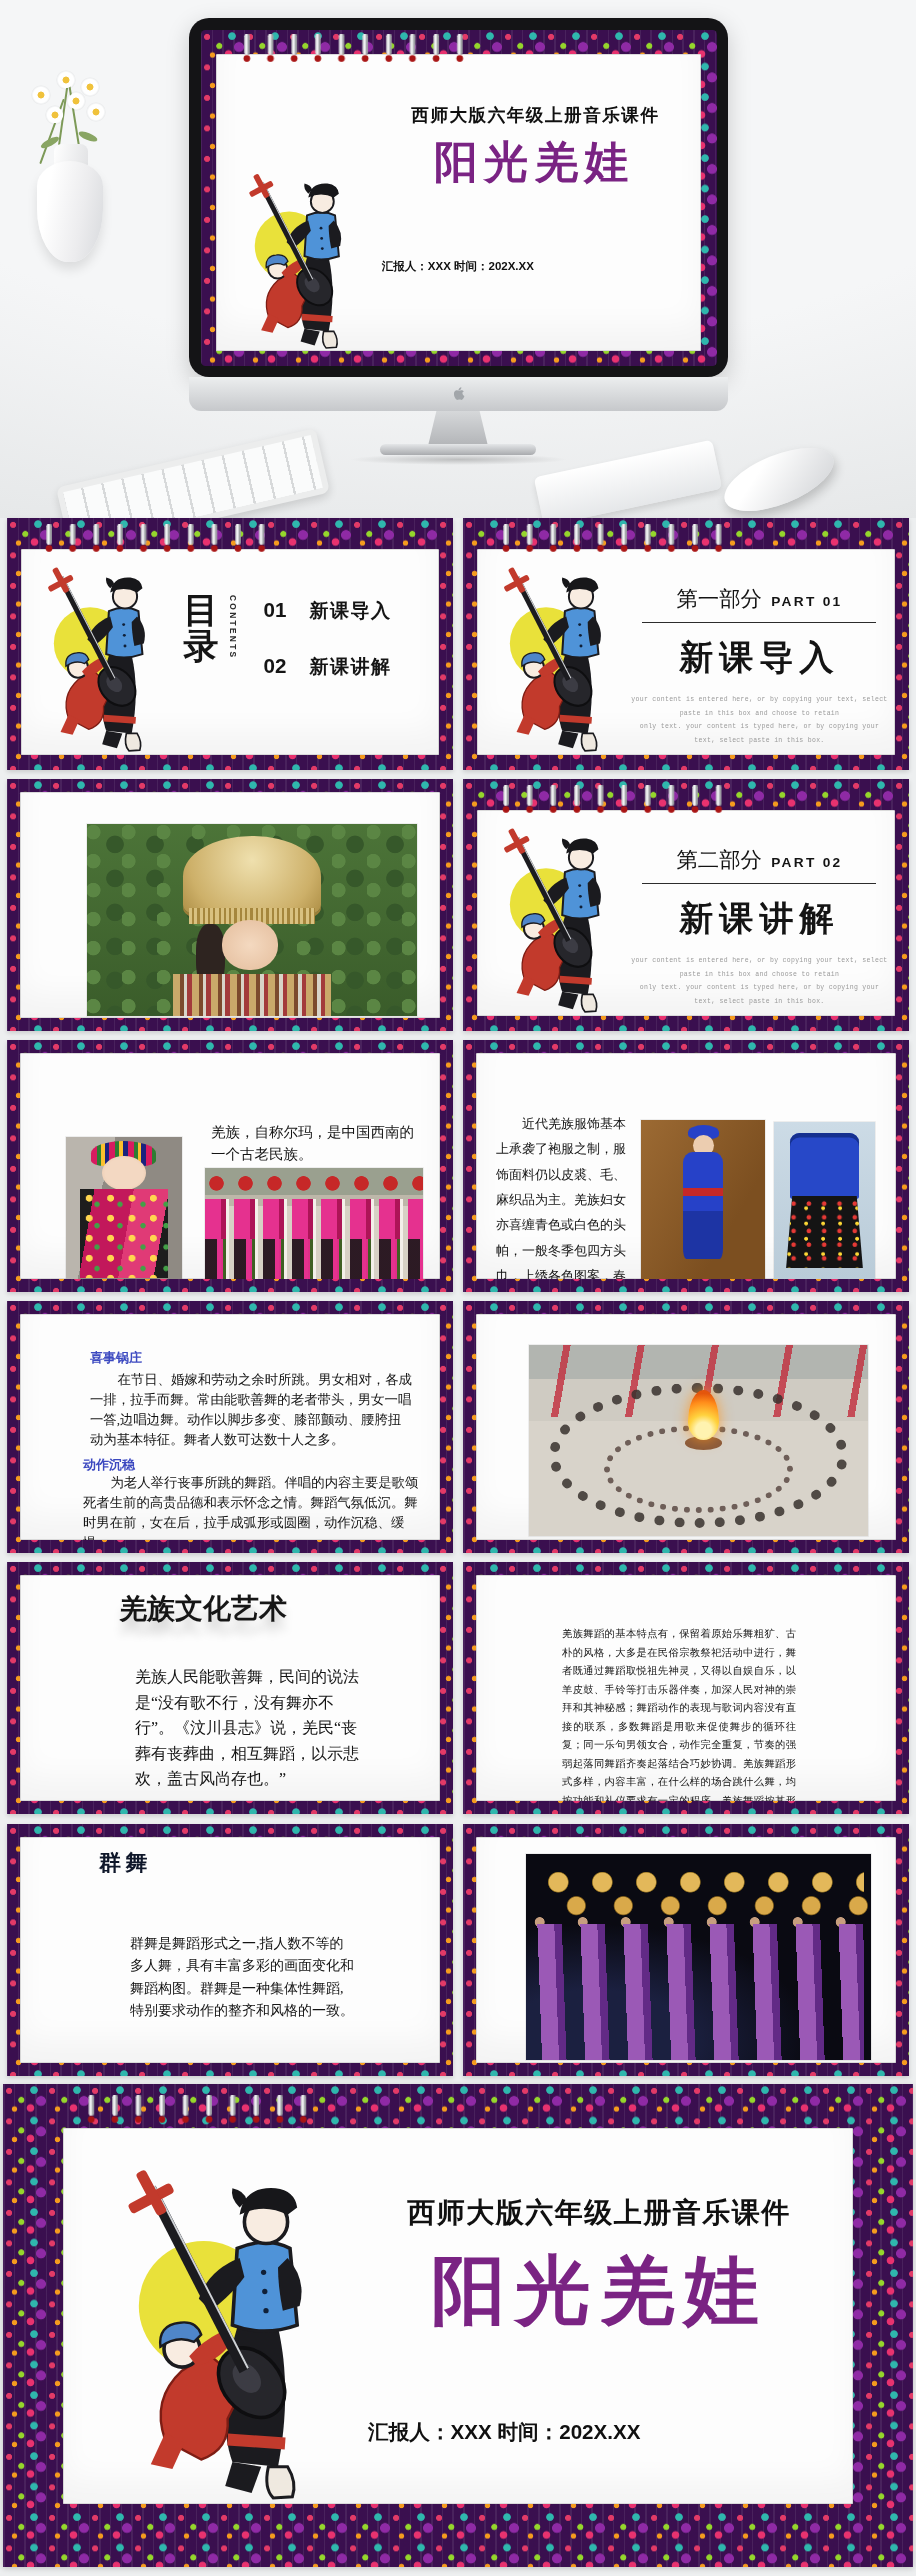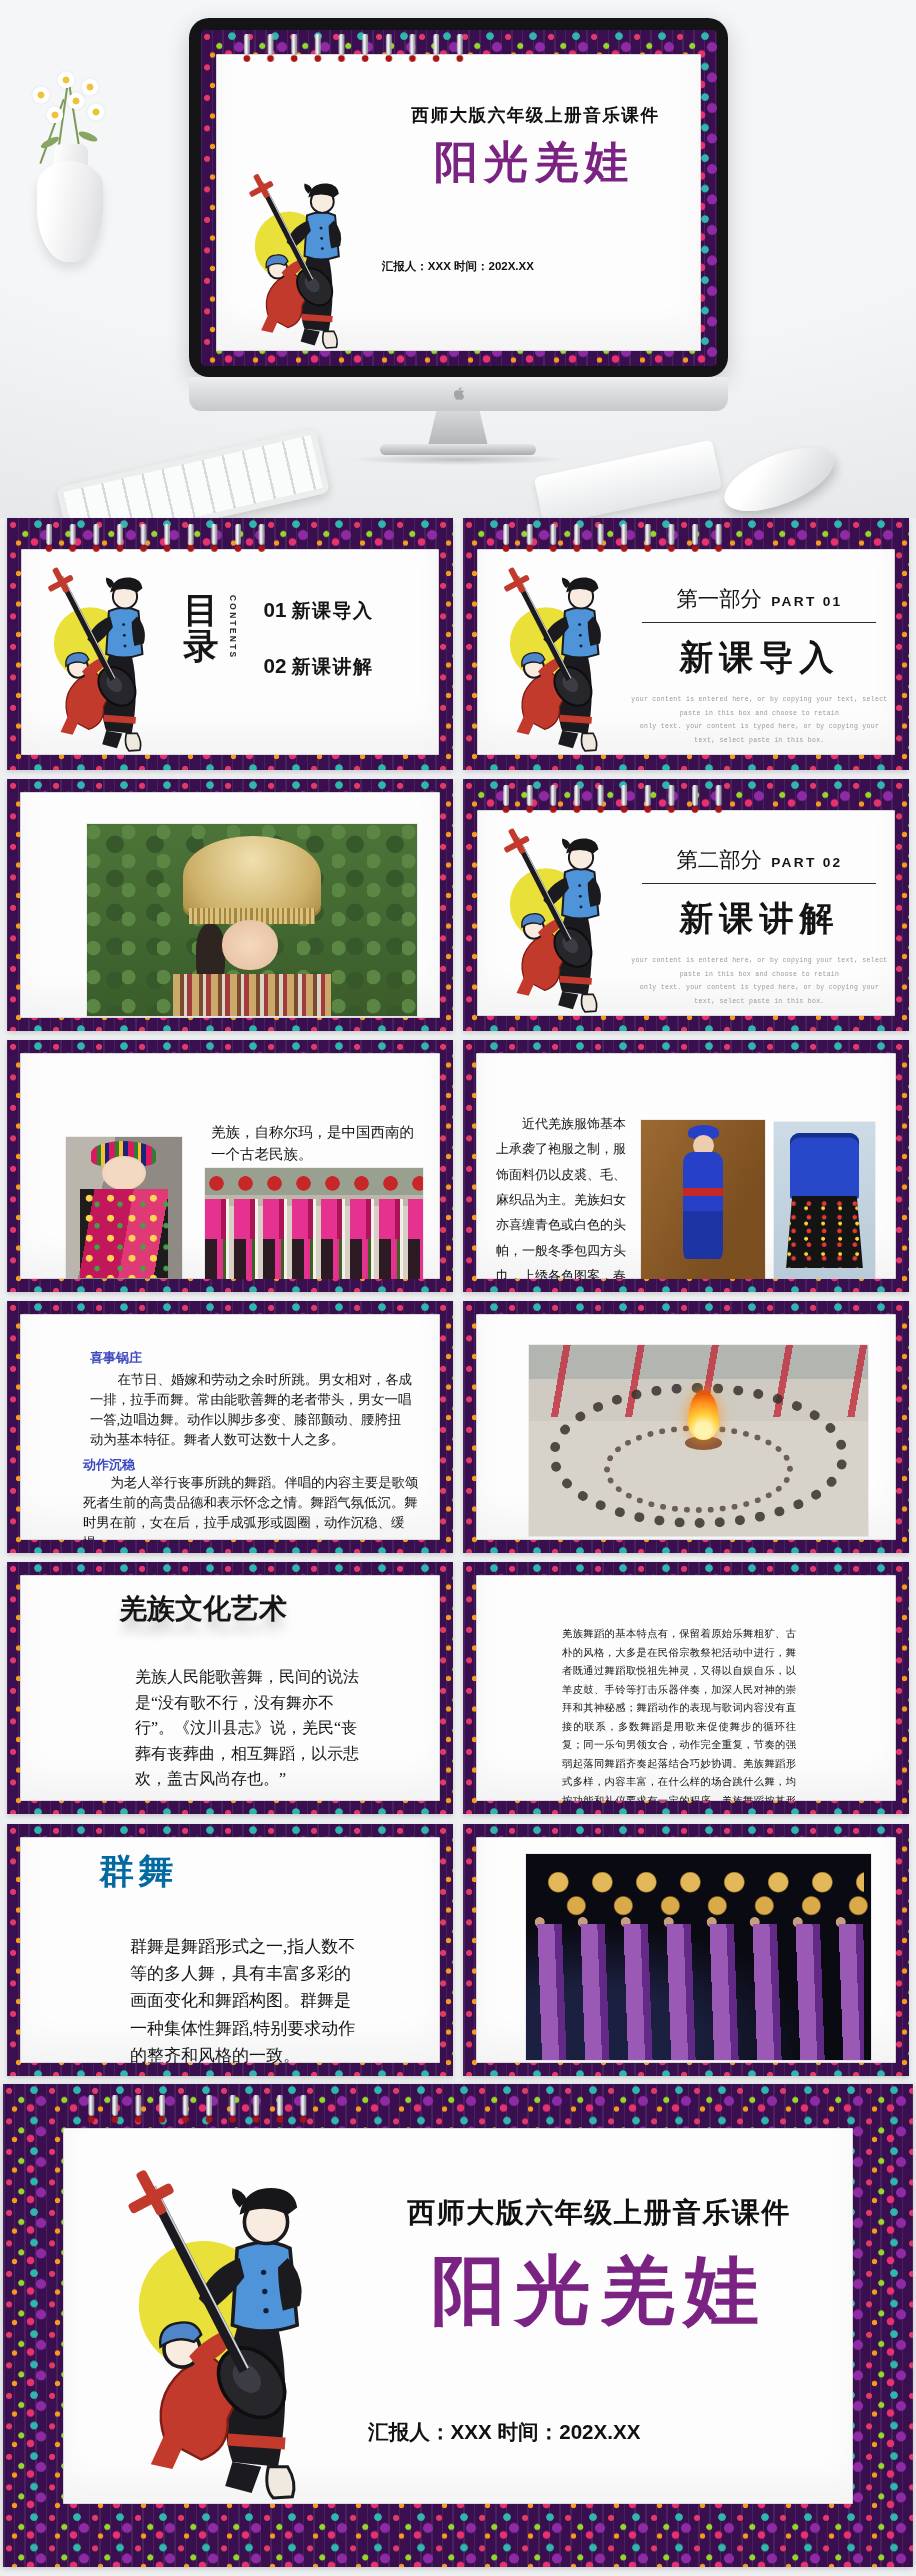--- a/index.html
+++ b/index.html
@@ -84,21 +84,21 @@
   
   .bigslide .course-label{left:305px;right:23px;top:66px;font-size:28px;}
   .bigslide .main-title{left:298px;right:15.3px;top:113px;font-size:75px;letter-spacing:9.2px;}
   .bigslide .byline{left:305px;right:23px;top:290px;font-size:20.6px;}
   .bigslide .lute{left:35px;bottom:-6.1px;width:252px;height:365px;}
   
   .toc-wrap{position:absolute;left:163px;top:43px;display:flex;}
   .toc-title{font-size:35px;line-height:1.04;font-weight:900;color:#151515;}
   .toc-sub{writing-mode:vertical-lr;font-size:8.4px;letter-spacing:2.3px;color:#2a2a2a;margin-left:9.2px;margin-top:3.8px;font-weight:700;}
   .toc-items{position:absolute;left:243px;top:49px;}
-  .toc-item{display:flex;align-items:baseline;gap:5px;margin-bottom:30.5px;}
+  .toc-item{display:flex;align-items:baseline;gap:23px;margin-bottom:30.5px;}
   .toc-num{font-size:20.6px;font-weight:900;color:#151515;}
   .toc-label{font-size:19px;font-weight:900;color:#151515;letter-spacing:1.5px;}
   .slide.bound .lute{left:10.7px;bottom:-3.1px;width:141px;height:205px;}
   
   .part-block{position:absolute;left:153px;right:6.1px;top:35px;text-align:center;}
   .part-head{font-family:"Liberation Serif",serif;font-size:21.4px;color:#141414;}
   .part-en{font-family:"Liberation Sans",sans-serif;font-size:13.7px;font-weight:700;letter-spacing:2.3px;margin-left:9.2px;}
   .part-line{width:234px;height:0;border-top:1.5px solid #2c2c2c;margin:9.2px auto 12.2px;}
   .part-title{font-family:"Liberation Serif",serif;font-size:34px;font-weight:700;letter-spacing:6.1px;color:#141414;}
   .filler{margin-top:12.2px;font-family:"Liberation Mono",monospace;font-size:6.5px;color:#9a9a9a;line-height:2.1;letter-spacing:0.3px;}
@@ -109,22 +109,22 @@
   .qiang-desc{position:absolute;left:191px;top:69px;width:215px;font-size:14.5px;line-height:1.5;color:#141414;}
   .fushi .wordart{top:9.2px;font-size:29px;letter-spacing:4.6px;}
   .fushi-desc{position:absolute;left:20px;top:58px;width:137px;font-size:13px;line-height:1.95;text-indent:26px;color:#141414;}
   .gz .wordart{top:4.6px;font-size:34px;}
   .gz-sub{position:absolute;color:#3c49c0;font-weight:700;font-size:13px;}
   .gz-p{position:absolute;font-size:13.4px;line-height:1.5;color:#141414;}
   .cult-title{position:absolute;left:99px;top:15.3px;font-size:28px;font-weight:900;color:#161616;
         text-shadow:0 12.2px 9.2px rgba(0,0,0,.18);}
   .cult-desc{position:absolute;left:115px;top:89px;width:231px;font-size:16px;line-height:1.6;color:#141414;}
   .dance-desc{position:absolute;left:86px;top:50px;width:234px;font-size:10.3px;line-height:1.8;text-align:justify;color:#141414;}
-  .qw-title{position:absolute;left:79px;top:10.7px;font-size:35px;font-weight:800;color:#0369a1;font-family:"Liberation Serif",serif;letter-spacing:4.6px;}
-  .qw-desc{position:absolute;left:110px;top:96px;width:226px;font-size:17px;line-height:1.6;color:#141414;}
+  .qw-title{position:absolute;left:79px;top:10.7px;font-size:22px;font-weight:800;color:#0f172a;font-family:"Liberation Serif",serif;letter-spacing:4.6px;}
+  .qw-desc{position:absolute;left:110px;top:96px;width:226px;font-size:14px;line-height:1.6;color:#141414;}
   
   .photo{position:absolute;overflow:hidden;box-shadow:0 0 0 0.8px rgba(0,0,0,.08);}
   .ph-headdress{left:67px;top:32px;width:330px;height:192px;
      background:radial-gradient(circle at 18% 28%,#5b8644 0 6.9px,rgba(0,0,0,0) 7.6px) 0 0/35px 29px,
                 radial-gradient(circle at 70% 60%,#36582a 0 8.4px,rgba(0,0,0,0) 9.2px) 0 0/40px 34px,
                 linear-gradient(#4c7438,#3a5c2a);}
   .hd-crown{position:absolute;left:29%;top:6%;width:42%;height:42%;
      background:radial-gradient(circle at 50% 30%,#efe0ae,#cdb069 70%,#ab8c43);
      border-radius:50% 50% 14% 14%;box-shadow:0 3.1px 0 #9c7f39;}
   .hd-fringe{position:absolute;left:31%;top:44%;width:38%;height:8%;

